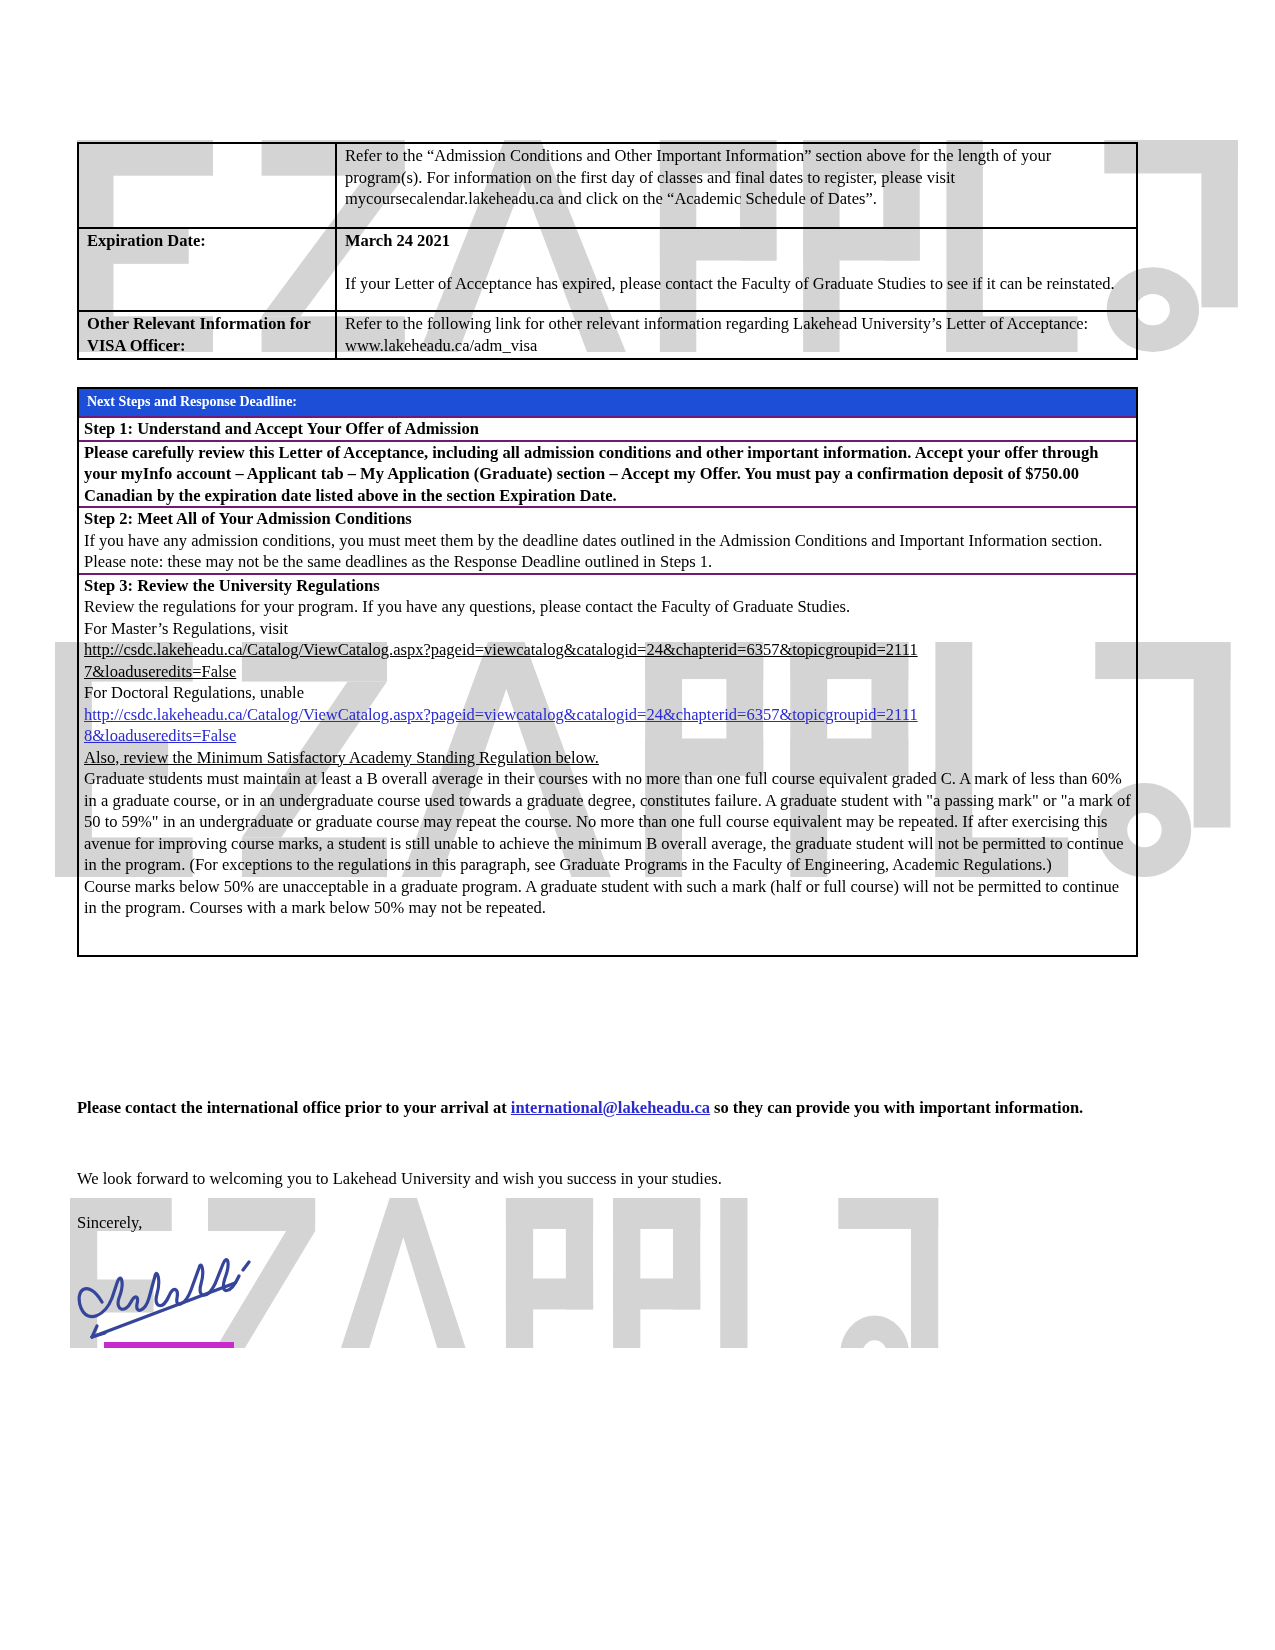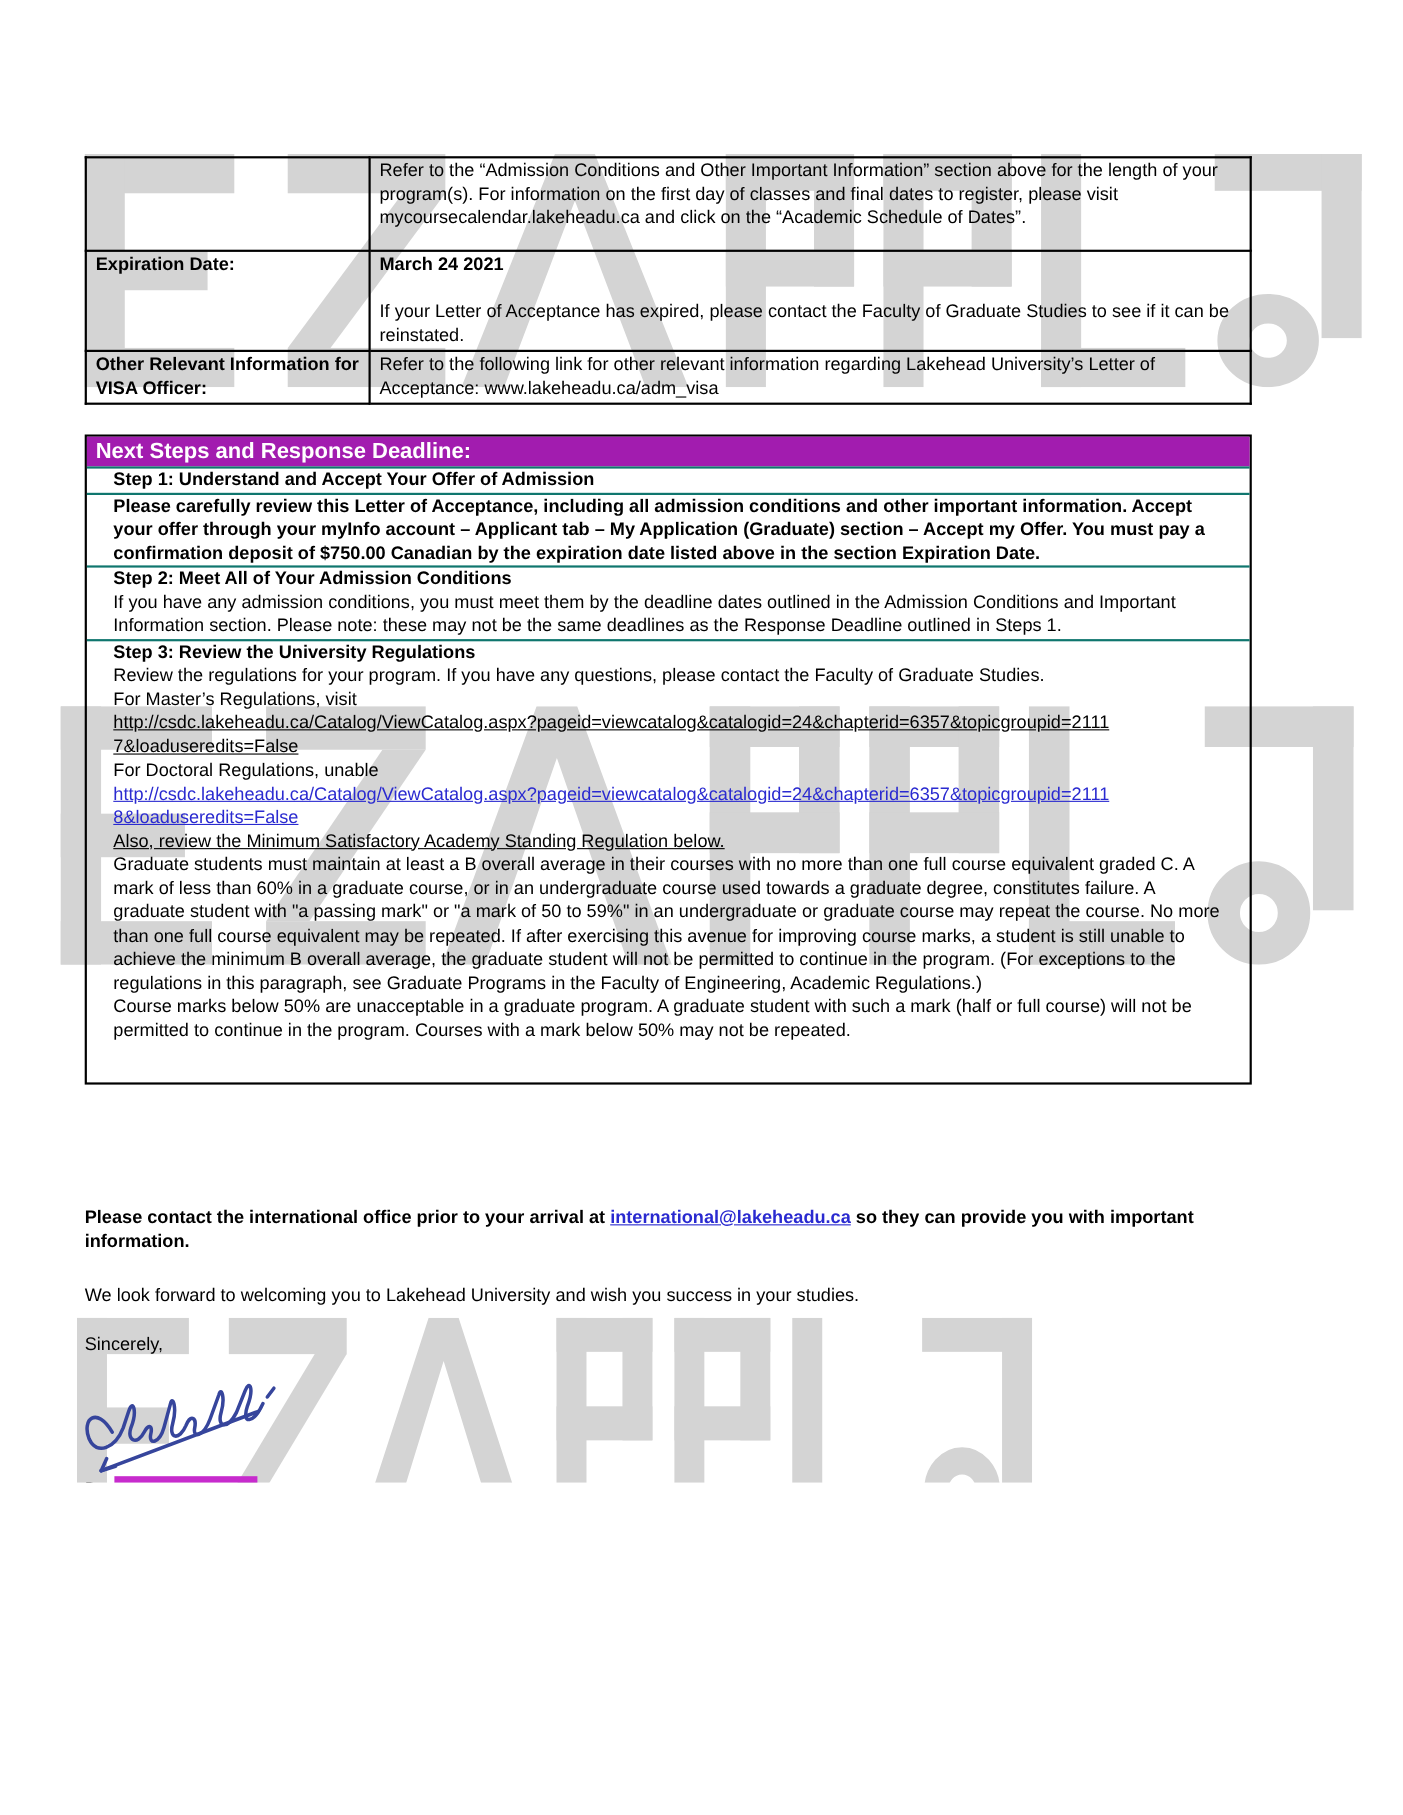--- a/index.html
+++ b/index.html
@@ -1,34 +1,34 @@
 <!DOCTYPE html>
 <html><head>
 <meta charset="utf-8">
 <style>
   html,body{margin:0;padding:0;background:#fff;}
   .page{position:relative;width:1275px;height:1348px;background:#fff;overflow:hidden;
-        font-family:Liberation Sans, sans-serif;font-size:16.5px;line-height:21.5px;color:#000;}
+        font-family:Liberation Serif, serif;font-size:16.5px;line-height:21.5px;color:#000;}
   
   .wm{position:absolute;z-index:0;}
   .wm1{left:77px;top:140px;width:1190px;height:212px;}
   .wm2{left:55px;top:642px;width:1205px;height:235px;}
   .wm3{left:70px;top:1198px;width:890px;height:196px;}
   
   .content{position:absolute;left:77px;top:142px;width:1061px;z-index:1;}
   table.t1{width:100%;border-collapse:collapse;background:transparent;}
   table.t1 td{border:2px solid #000;padding:1px 8px 2px 8px;vertical-align:top;}
   td.lab{width:240px;font-weight:bold;margin-top:40px;}
   .rowA td{height:80px;}
   .rowB td{height:78px;}
   .bold{font-weight:bold;}
   .spacer{height:21.5px;}
   .t2{border:2px solid #000;margin-top:27px;background:transparent;}
-  .t2-header{background:#a21caf;color:#fff;font-weight:bold;font-size:20px;line-height:24px;padding:1px 8px 2px 8px;}
-  .sec{padding:0 24px;border-top:2px solid #0f766e;}
+  .t2-header{background:#1d4ed8;color:#fff;font-weight:bold;font-size:14px;line-height:24px;padding:1px 8px 2px 8px;}
+  .sec{padding:0 5px;border-top:2px solid #701a75;}
   .step3{padding-bottom:36px;}
   .u{text-decoration:underline;}
   a.lnk-black{color:#000;text-decoration:underline;cursor:pointer;}
   a.lnk-blue{color:#2a2ad0;text-decoration:underline;cursor:pointer;}
   
   .abs{position:absolute;left:77px;width:1061px;z-index:1;}
   .failure{top:1058px;}
   .contact{top:1097px;font-weight:bold;}
   .welcome{top:1168px;}
   .sincerely{top:1212px;}

